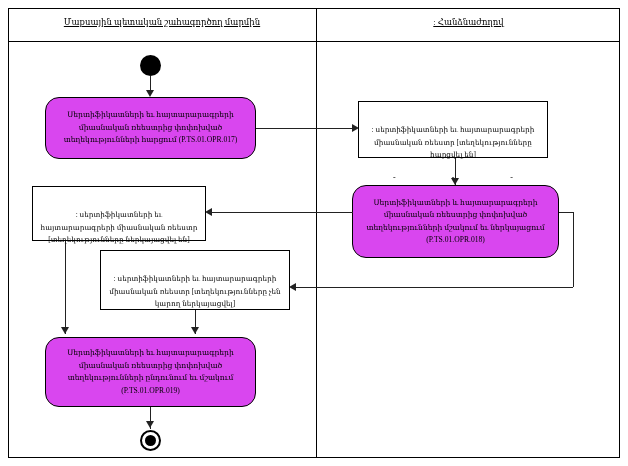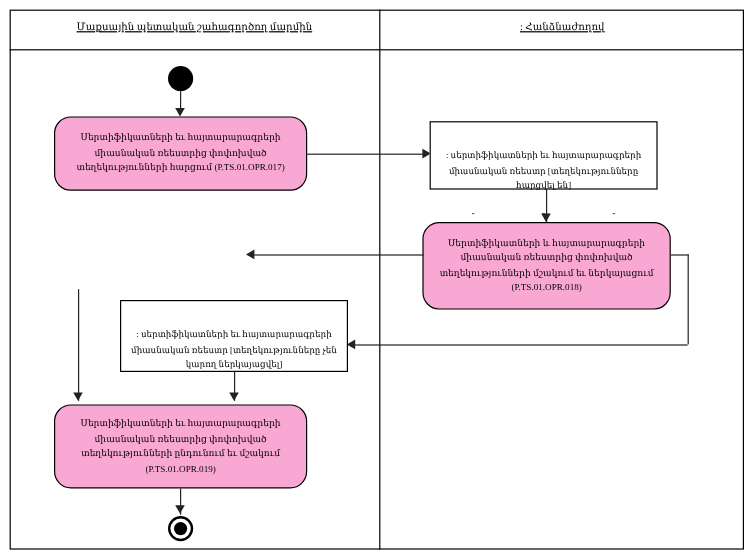--- a/index.html
+++ b/index.html
@@ -41,21 +41,21 @@
     line-height: 12px;
     white-space: nowrap;
     text-decoration: underline;
   }
   
   .activity {
     position: absolute;
     border: 1px solid #000000;
     border-radius: 14px;
     box-sizing: border-box;
-    background: #f9a8d4;
+    background: #d946ef;
     display: flex;
     align-items: center;
     justify-content: center;
     text-align: center;
     font-size: 7.6px;
     line-height: 12.5px;
     color: #000000;
     padding: 4px 8px;
   }
   .object-node {
@@ -168,20 +168,21 @@
   </div>
 
   <div class="edge-v" style="left:455px; top:158px; height:27px;"></div>
   <div class="arrow arrow-down" style="left:451px; top:178px;"></div>
 
   <div class="activity" style="left:352px; top:185px; width:207px; height:73px;">Սերտիֆիկատների և հայտարարագրերի միասնական ռեեստրից փոփոխված տեղեկությունների մշակում եւ ներկայացում (P.TS.01.OPR.018)</div>
 
   <div class="edge-h" style="left:211px; top:212px; width:142px;"></div>
   <div class="arrow arrow-left" style="left:205px; top:208px;"></div>
 
+  <div class="object-node" style="left:32px; top:186px; width:174px; height:55px;">: սերտիֆիկատների եւ հայտարարագրերի միասնական ռեեստր [տեղեկությունները ներկայացվել են]</div>
 
   <div class="edge-v" style="left:573px; top:212px; height:75px;"></div>
   <div class="edge-h" style="left:295px; top:287px; width:278px;"></div>
   <div class="arrow arrow-left" style="left:289px; top:283px;"></div>
   <div class="edge-h" style="left:559px; top:212px; width:15px;"></div>
 
   <div class="object-node" style="left:100px; top:250px; width:190px; height:60px;">: սերտիֆիկատների եւ հայտարարագրերի միասնական ռեեստր [տեղեկությունները չեն կարող ներկայացվել]</div>
 
   <div class="edge-v" style="left:65px; top:241px; height:93px;"></div>
   <div class="arrow arrow-down" style="left:61px; top:327px;"></div>

